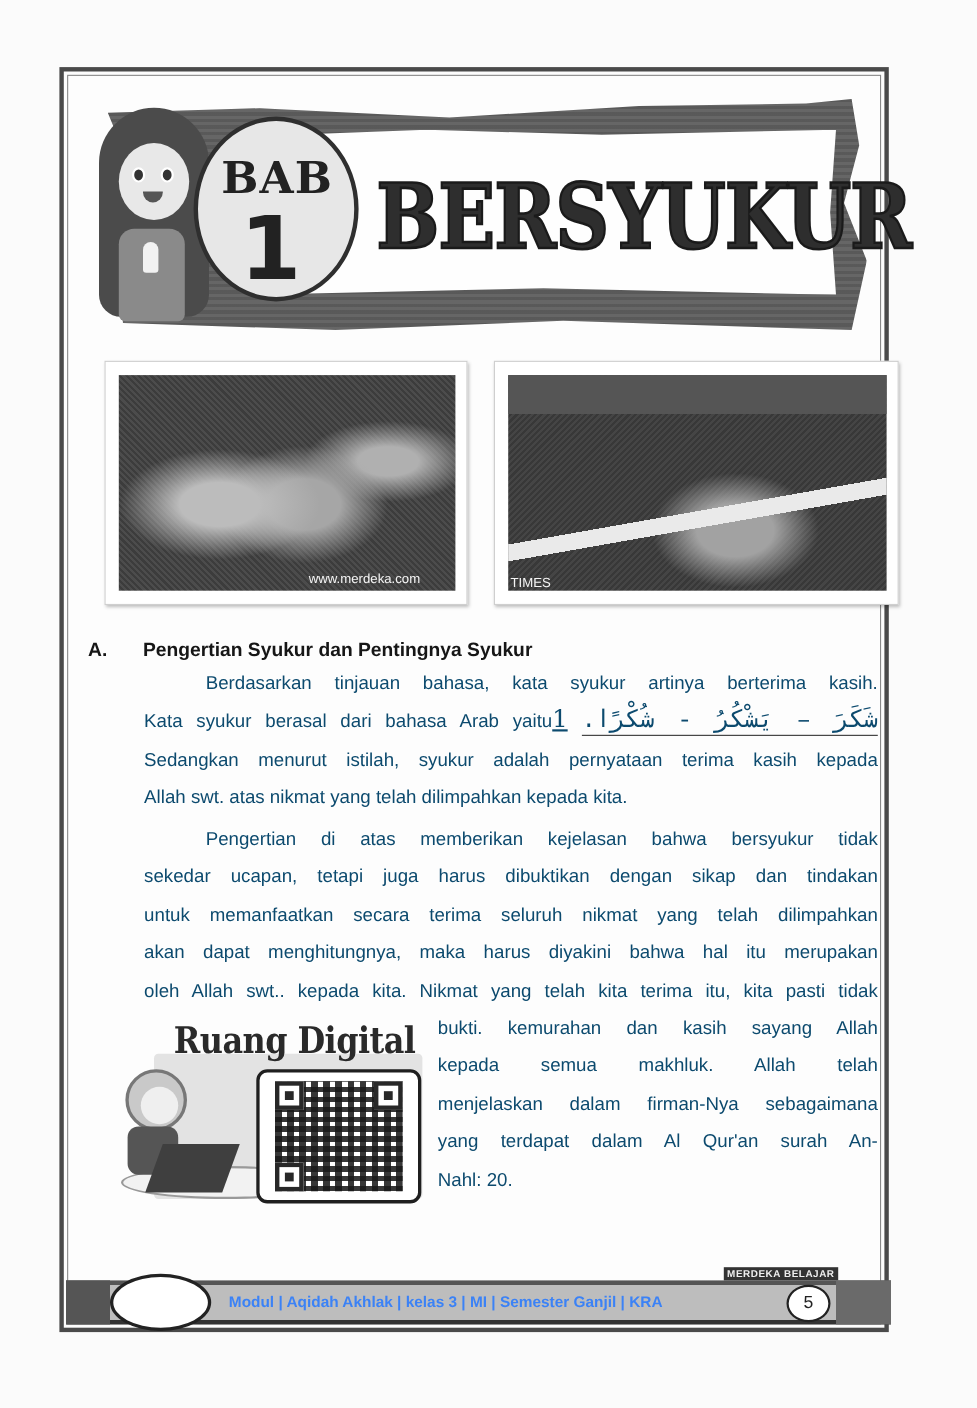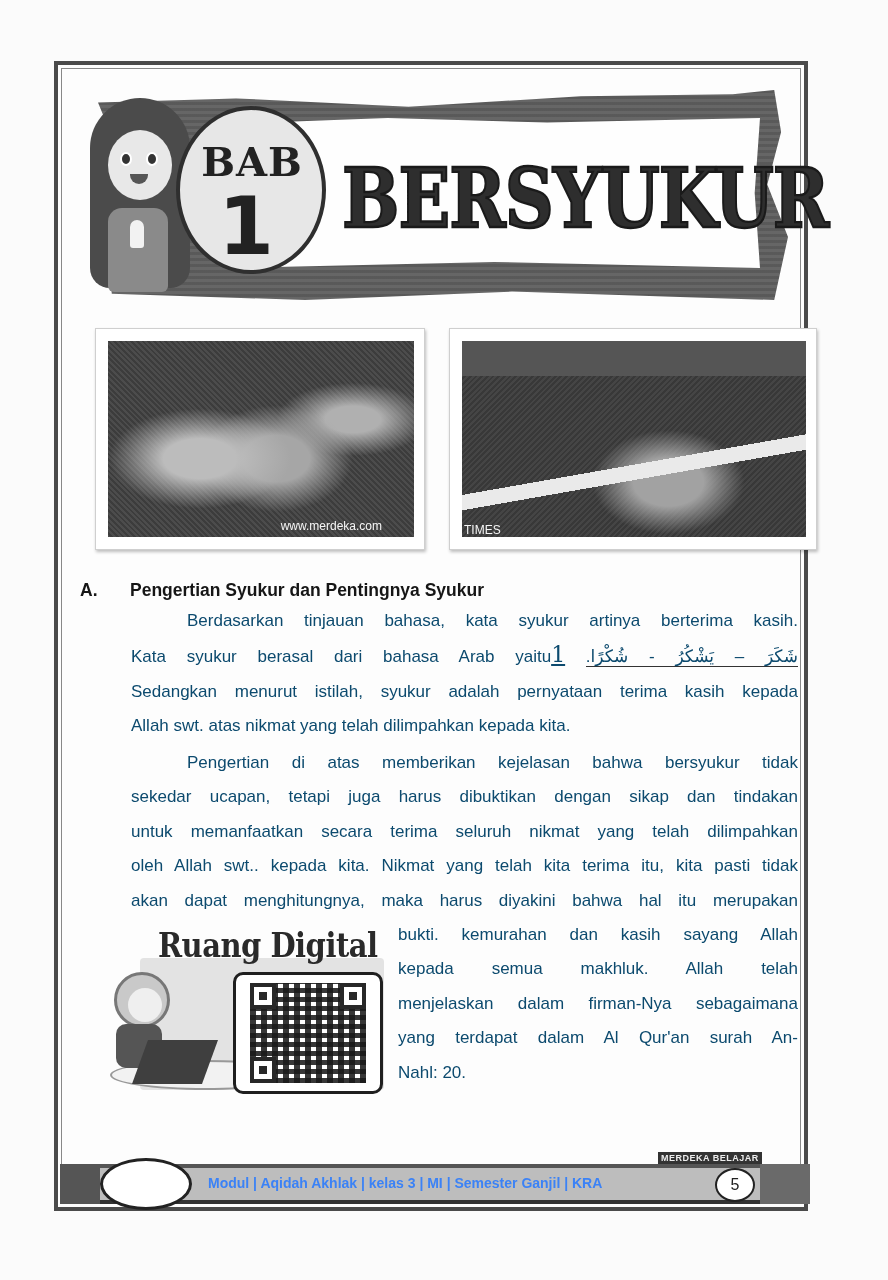--- a/index.html
+++ b/index.html
@@ -97,21 +97,21 @@
   .section-heading {
     position: absolute; left: 80px; top: 580px; font-size: 17.5px; font-weight: bold; color: #161616;
   }
   .section-letter { display: inline-block; width: 50px; }
   .para {
     position: absolute; left: 131px; width: 667px; font-size: 17px; line-height: 34.4px; color: #0c4a6e;
   }
   .para p { text-align: justify; text-align-last: justify; }
   .para p.last { text-align-last: left; }
   .indent { padding-left: 56px; }
-  .arabic { font-family: Liberation Sans, sans-serif; direction: rtl; unicode-bidi: embed; font-size: 17px; }
+  .arabic { font-family: Liberation Mono, monospace; direction: rtl; unicode-bidi: embed; font-size: 22px; }
   .handwritten-1 { font-family: "DejaVu Serif", serif; font-size: 22px; text-decoration: underline; }
   .underline-hand { border-bottom: 1.5px solid #333; }
 
   .para.narrow { left: 398px; width: 400px; top: 918px; }
 
   
   .ruang {
     position: absolute; left: 100px; top: 920px; width: 285px; height: 175px;
   }
   .ruang-panel {
@@ -214,22 +214,22 @@
     <span class="arabic underline-hand">شَكَرَ – يَشْكُرُ - شُكْرًا.</span>
   </p>
   <p>Sedangkan menurut istilah, syukur adalah pernyataan terima kasih kepada</p>
   <p class="last">Allah swt. atas nikmat yang telah dilimpahkan kepada kita.</p>
 </div>
 
 <div class="para" style="top: 746px;">
   <p class="indent">Pengertian di atas memberikan kejelasan bahwa bersyukur tidak</p>
   <p>sekedar ucapan, tetapi juga harus dibuktikan dengan sikap dan tindakan</p>
   <p>untuk memanfaatkan secara terima seluruh nikmat yang telah dilimpahkan</p>
+  <p>akan dapat menghitungnya, maka harus diyakini bahwa hal itu merupakan</p>
   <p>oleh Allah swt.. kepada kita. Nikmat yang telah kita terima itu, kita pasti tidak</p>
-  <p>akan dapat menghitungnya, maka harus diyakini bahwa hal itu merupakan</p>
 </div>
 
 <div class="para narrow">
   <p>bukti. kemurahan dan kasih sayang Allah</p>
   <p>kepada semua makhluk. Allah telah</p>
   <p>menjelaskan dalam firman-Nya sebagaimana</p>
   <p>yang terdapat dalam Al Qur'an surah An-</p>
   <p class="last">Nahl: 20.</p>
 </div>
 

